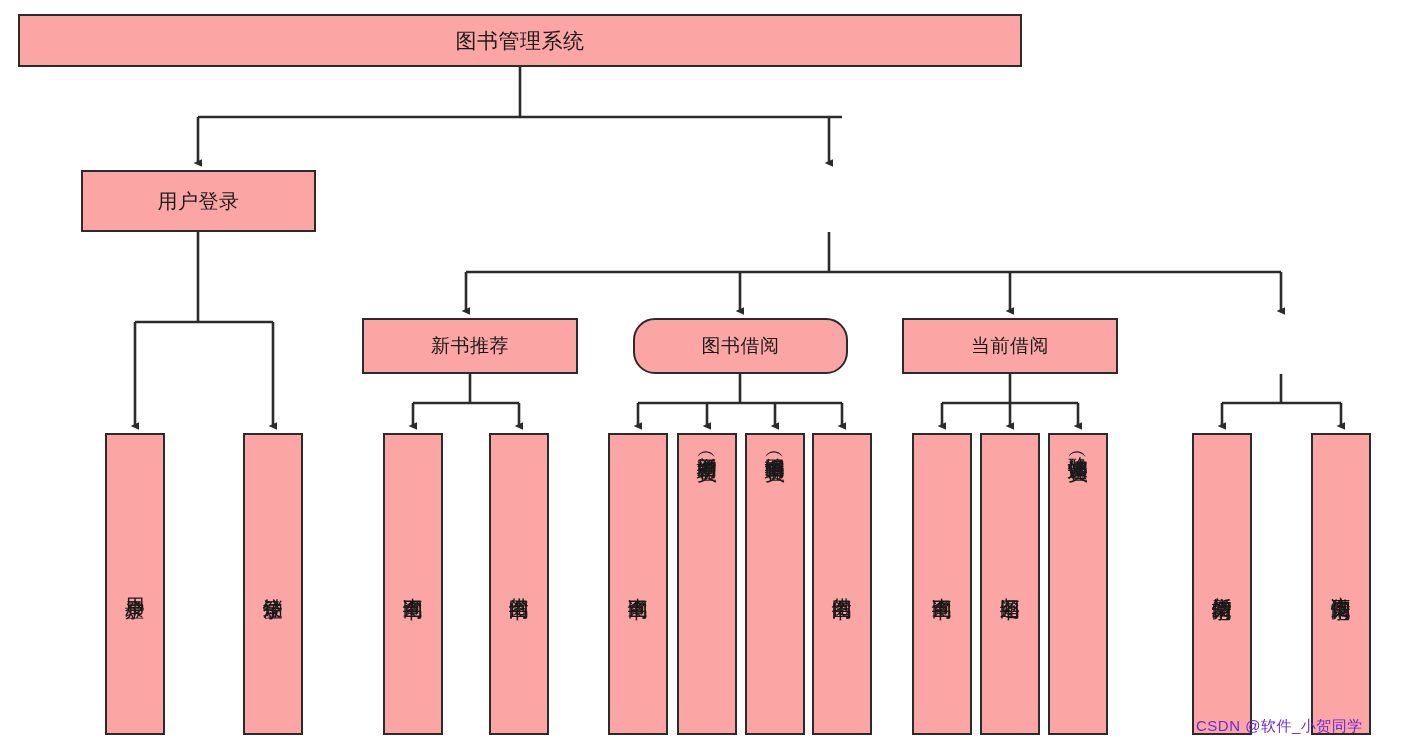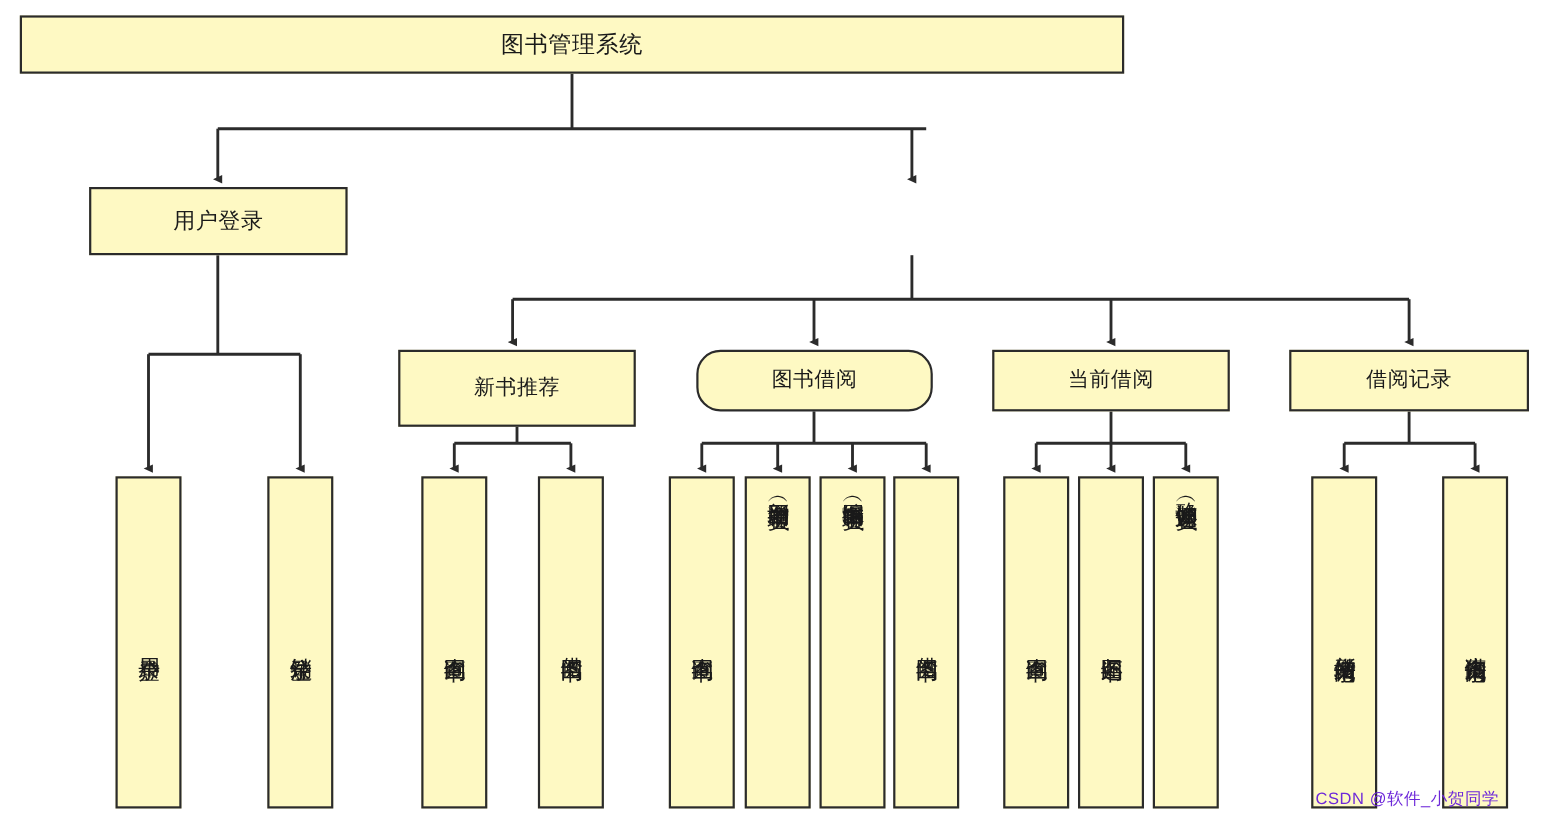--- a/index.html
+++ b/index.html
@@ -23,21 +23,21 @@
     position: absolute;
     left: 0; top: 0;
     width: 1405px;
     height: 747px;
     pointer-events: none;
   }
   .node {
     position: absolute;
     box-sizing: border-box;
     border: 2px solid #2b2b2b;
-    background: #fef9c3;
+    background: #fca5a5;
     display: flex;
     align-items: center;
     justify-content: center;
     text-align: center;
     color: #1a1a1a;
   }
   .node-label {
     display: block;
     line-height: 1.22;
     letter-spacing: 0.5px;
@@ -138,35 +138,32 @@
 
   <div class="node level-0" style="left:18px; top:14px; width:1004px; height:53px;">
     <span class="node-label">图书管理系统</span>
   </div>
 
   <div class="node level-1" style="left:81px; top:170px; width:235px; height:62px;">
     <span class="node-label">用户登录</span>
   </div>
 
 
-  <div class="node level-2" style="left:362px; top:318px; width:216px; height:70px;">
+  <div class="node level-2" style="left:362px; top:318px; width:216px; height:56px;">
     <span class="node-label">新书推荐</span>
   </div>
 
   <div class="node level-2" style="left:633px; top:318px; width:215px; height:56px;border-radius:22px;">
     <span class="node-label">图书借阅</span>
   </div>
 
   <div class="node level-2" style="left:902px; top:318px; width:216px; height:56px;">
     <span class="node-label">当前借阅</span>
   </div>
 
-  <div class="node level-2" style="left:1172px; top:318px; width:218px; height:56px;">
-    <span class="node-label">借阅记录</span>
-  </div>
 
   <div class="node leaf align-middle" style="left:105px; top:433px; width:60px; height:302px;">
     <span class="node-label">用户登录</span>
   </div>
 
   <div class="node leaf align-middle" style="left:243px; top:433px; width:60px; height:302px;">
     <span class="node-label">注销登录</span>
   </div>
 
   <div class="node leaf align-middle" style="left:383px; top:433px; width:60px; height:302px;">

